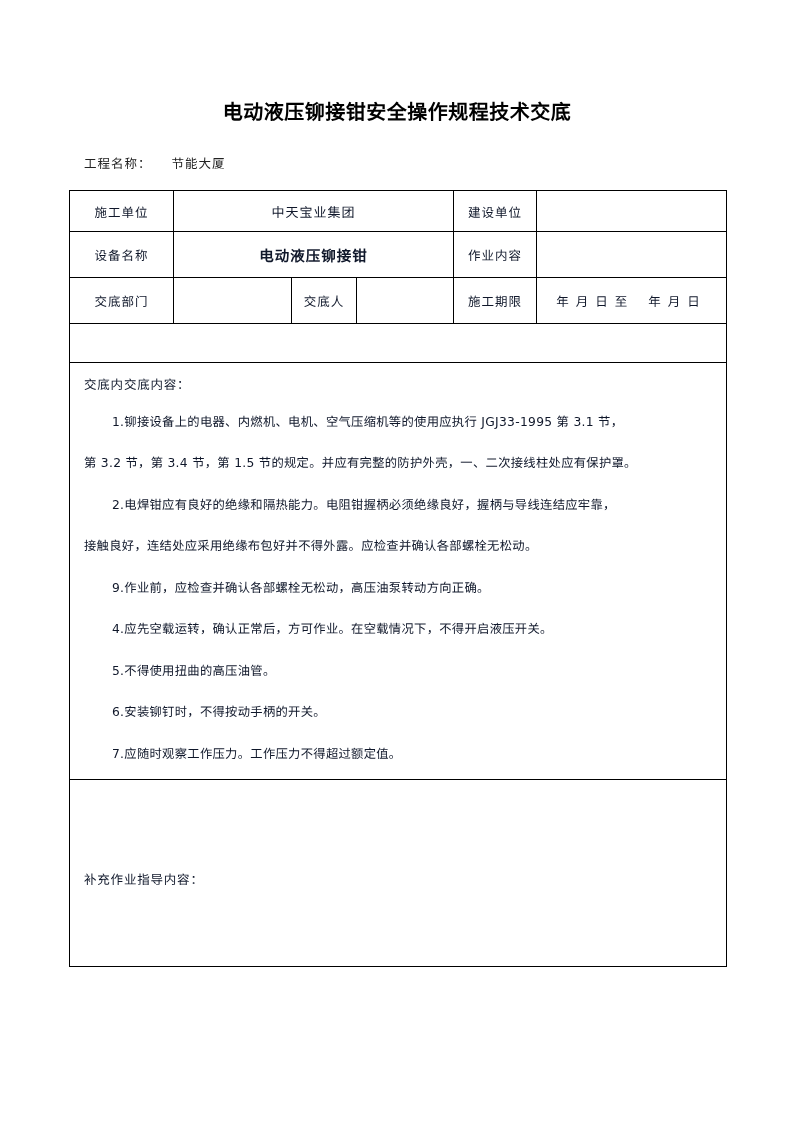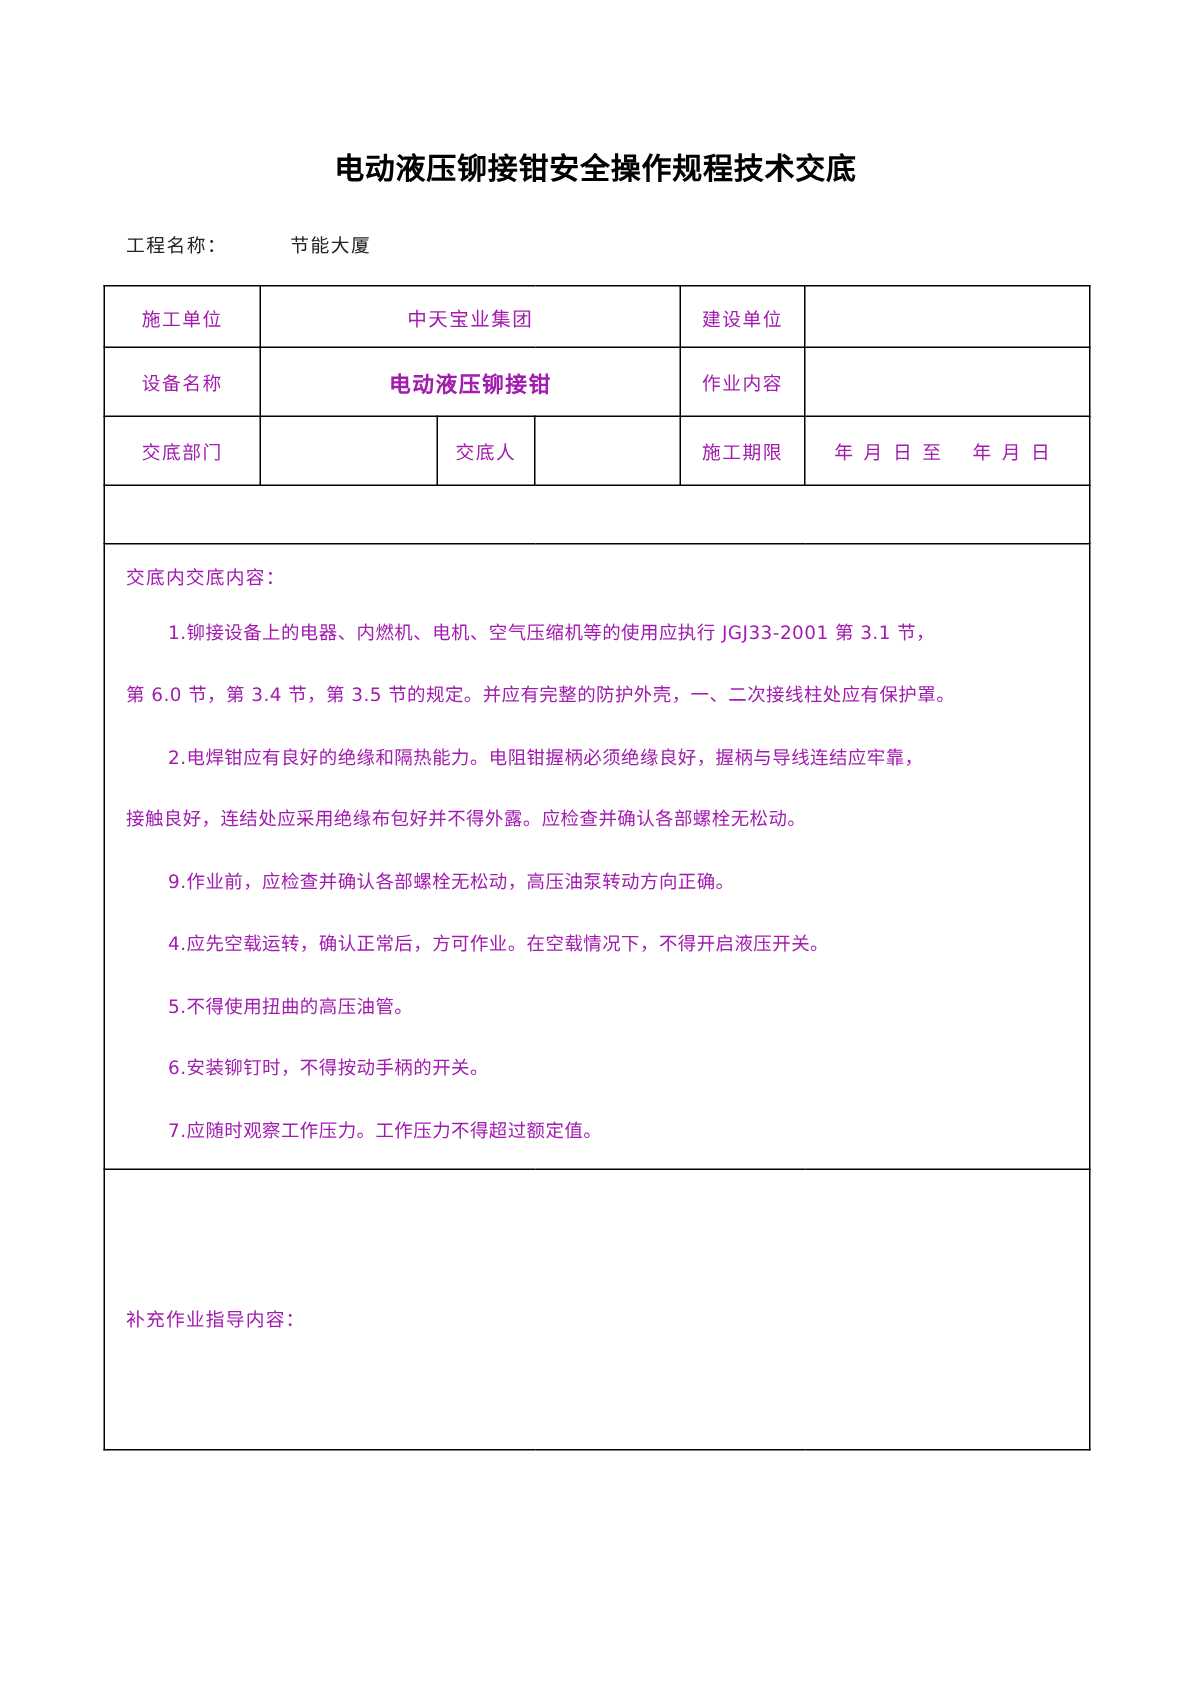--- a/index.html
+++ b/index.html
@@ -43,34 +43,34 @@
     position: absolute;
     left: 84px;
     top: 153px;
     font-size: 12.5px;
     color: #222;
     white-space: nowrap;
   }
   .project-line .plabel { letter-spacing: 1px; }
   .project-line .pvalue {
     display: inline-block;
-    margin-left: 42px;
+    margin-left: 20px;
     letter-spacing: 1px;
   }
 
   
   .main-table {
     position: absolute;
     left: 69px;
     top: 190px;
     width: 657px;
     border-collapse: collapse;
     table-layout: fixed;
     font-size: 12.5px;
-    color: #a21caf;
+    color: #0f172a;
   }
   .main-table td {
     border: 1px solid #000;
     padding: 0;
     vertical-align: middle;
     background: #fff;
   }
   .cell-label {
     text-align: center;
     letter-spacing: 1px;
@@ -196,22 +196,22 @@
 
       <tr class="blank-row">
         <td colspan="6"></td>
       </tr>
 
       <tr>
         <td class="content-cell" colspan="6">
           <div class="content-inner">
             <div class="content-head">交底内交底内容：</div>
 
-            <div class="content-line indent">1.铆接设备上的电器、内燃机、电机、空气压缩机等的使用应执行 JGJ33-2001 第 3.1 节，</div>
-            <div class="content-line noindent">第 6.0 节，第 3.4 节，第 3.5 节的规定。并应有完整的防护外壳，一、二次接线柱处应有保护罩。</div>
+            <div class="content-line indent">1.铆接设备上的电器、内燃机、电机、空气压缩机等的使用应执行 JGJ33-1995 第 3.1 节，</div>
+            <div class="content-line noindent">第 3.2 节，第 3.4 节，第 1.5 节的规定。并应有完整的防护外壳，一、二次接线柱处应有保护罩。</div>
             <div class="content-line indent">2.电焊钳应有良好的绝缘和隔热能力。电阻钳握柄必须绝缘良好，握柄与导线连结应牢靠，</div>
             <div class="content-line noindent">接触良好，连结处应采用绝缘布包好并不得外露。应检查并确认各部螺栓无松动。</div>
             <div class="content-line indent">9.作业前，应检查并确认各部螺栓无松动，高压油泵转动方向正确。</div>
             <div class="content-line indent">4.应先空载运转，确认正常后，方可作业。在空载情况下，不得开启液压开关。</div>
             <div class="content-line indent">5.不得使用扭曲的高压油管。</div>
             <div class="content-line indent">6.安装铆钉时，不得按动手柄的开关。</div>
             <div class="content-line indent">7.应随时观察工作压力。工作压力不得超过额定值。</div>
           </div>
         </td>
       </tr>

